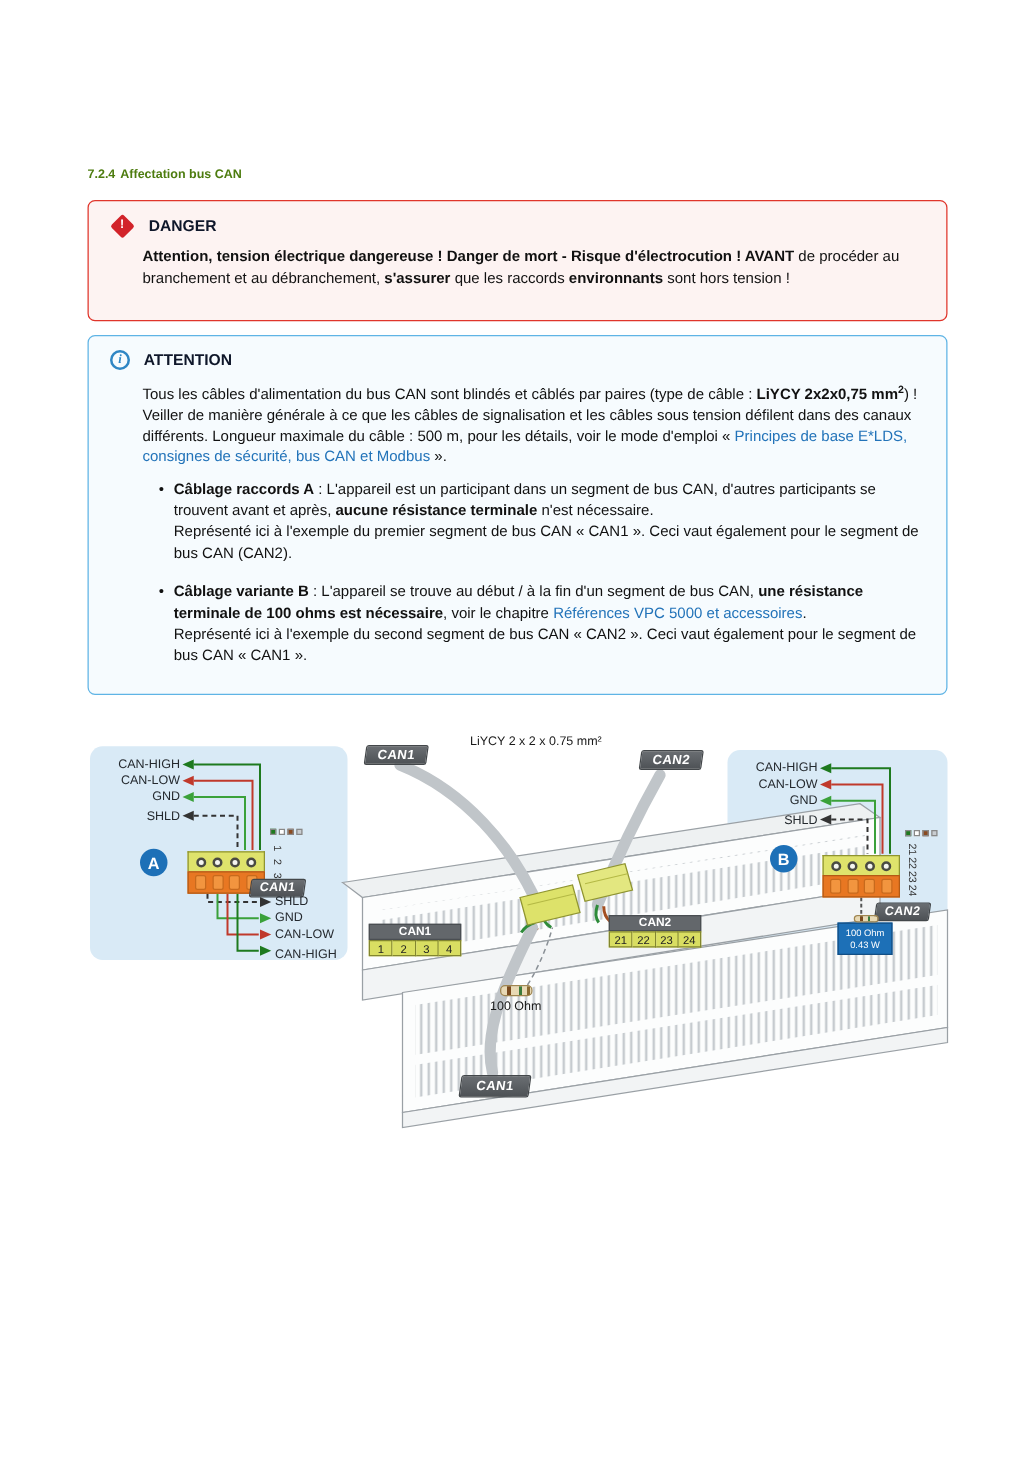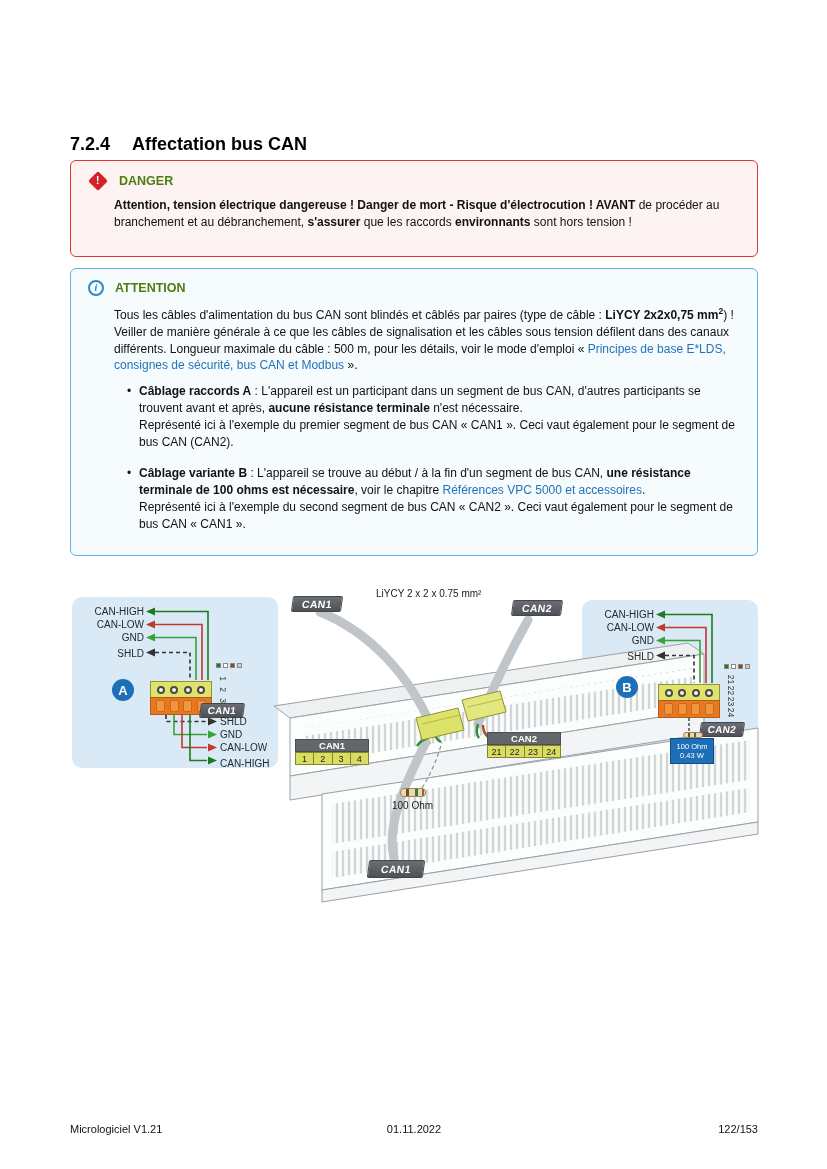--- a/index.html
+++ b/index.html
@@ -4,28 +4,28 @@
 <style>
   * { margin:0; padding:0; box-sizing:border-box; }
   html,body { background:#fff; }
   .page { position:relative; width:827px; height:1169px; background:#fff;
           font-family:"Liberation Sans",sans-serif; color:#111; overflow:hidden; }
 
   .logo { position:absolute; left:70px; top:40px; font-size:31px; font-weight:bold;
           color:#5e646a; letter-spacing:.5px; padding-bottom:2px;
           border-bottom:2px solid #5e646a; }
 
-  .heading { position:absolute; left:70px; top:134px; display:flex; gap:22px;
-             font-size:18px; font-weight:bold; color:#000000; }
+  .heading { position:absolute; left:70px; top:134px; display:flex; gap:4px;
+             font-size:10px; font-weight:bold; color:#4d7c0f; }
 
   .notice { position:absolute; left:70px; width:688px; border-radius:6px; }
   .danger   { top:160px; height:97px;  border:1.5px solid #e0352b; background:#fdf3f2; }
   .attention{ top:268px; height:288px; border:1.5px solid #5fb4e5; background:#f6fbfe; }
   .notice-head { display:flex; align-items:center; gap:11px; padding:11px 16px 0 17px; }
-  .notice-title { font-weight:bold; font-size:12.5px; color:#4d7c0f; }
+  .notice-title { font-weight:bold; font-size:12.5px; color:#0f172a; }
   .notice-body { padding:7px 16px 0 43px; font-size:12px; line-height:16.8px; color:#111; }
   .b { font-weight:bold; }
   .sup { font-size:8.5px; vertical-align:super; }
   .link { color:#2273b9; cursor:pointer; }
   .danger-icon { width:14px; height:14px; background:#d2232a; transform:rotate(45deg);
                  display:flex; align-items:center; justify-content:center; margin:2px 3px;
                  border-radius:2px; flex:none; }
   .danger-icon span { transform:rotate(-45deg); color:#fff; font-size:10px; font-weight:bold; line-height:1; }
   .info-icon { width:16px; height:16px; border:2px solid #2f86c4; border-radius:50%;
                color:#2f86c4; display:flex; align-items:center; justify-content:center; flex:none; }
@@ -310,19 +310,14 @@
       </div>
       <div class="cable-badge sm" style="left:118px;top:122px">CAN2</div>
       <div class="res-box" style="left:88px;top:138px">
         <div class="res-mini"></div>
         <span>100 Ohm</span>
         <span>0.43 W</span>
       </div>
     </div>
   </div>
 
-  <div class="footer">
-    <span>Micrologiciel V1.21</span>
-    <span>01.11.2022</span>
-    <span>122/153</span>
-  </div>
 
 </div>
 
 </body></html>

